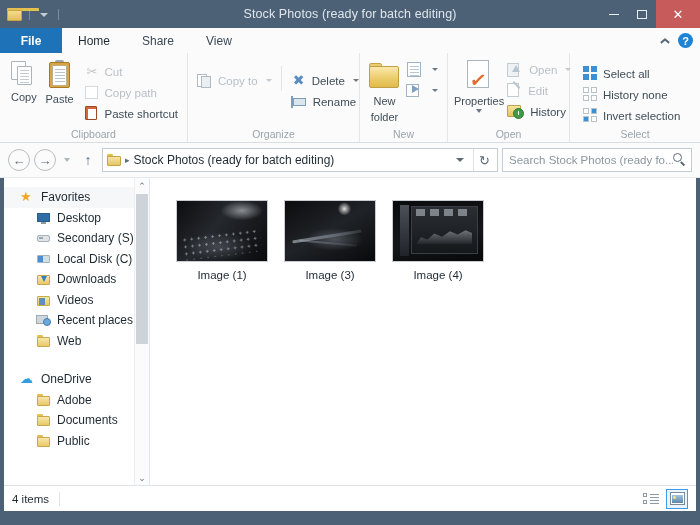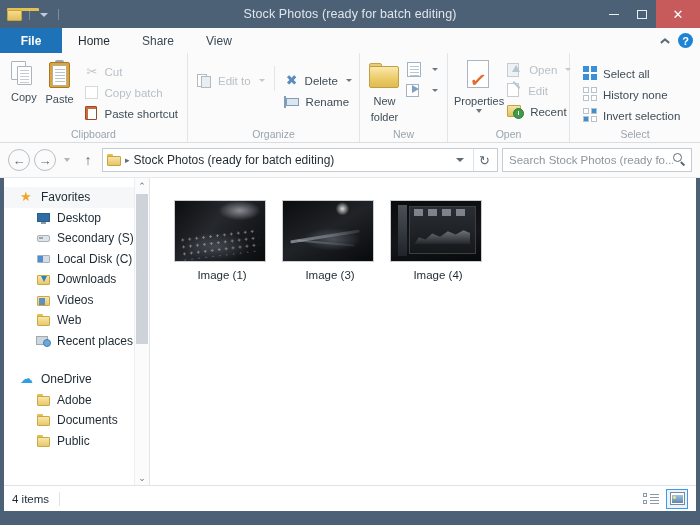--- a/index.html
+++ b/index.html
@@ -316,21 +316,21 @@
     position:absolute; right:0; top:0; width: 15px; height: 100%;
     background: #fbfbfb; border-left:1px solid #eceff1;
   }
   .ns-btn { height: 15px; display:flex;align-items:center;justify-content:center;font-size:9px;color:#6b757e;}
   .ns-thumb { position:absolute; left:1px; right:1px; top:16px; height: 150px; background: #cdd3d8; }
 
   .content {
     flex: 1; background:#fff; position: relative; overflow: hidden;
   }
   .tiles { display:flex; padding: 22px 0 0 24px; gap: 12px; flex-wrap: wrap; }
-  .tile { width: 96px; display:flex; flex-direction:column; }
+  .tile { width: 96px; display:flex; flex-direction:column; align-items:center; }
   .thumb {
     width: 92px; height: 62px; border: 1px solid #c9ccd0; background:#111;
     position: relative; overflow:hidden;
   }
   .tile-label {
     margin-top: 7px; font-size: 11.5px; color:#1e2a33; text-align:center; white-space:nowrap;
   }
 
   
   .ph1 { background:
@@ -463,42 +463,42 @@
         </div>
         <div class="small-col" style="margin-left:4px">
           <div class="small-btn disabled">
             <div class="ico-sm ico-scissors disabled">✂</div>
             <span>Cut</span>
           </div>
           <div class="small-btn disabled">
             <div class="ico-sm">
                 <div class="ico-box disabled"></div>
               </div>
-            <span>Copy batch</span>
+            <span>Copy path</span>
           </div>
           <div class="small-btn">
             <div class="ico-sm">
                 <div class="ico-pasteshort"></div>
               </div>
             <span>Paste shortcut</span>
           </div>
         </div>
       </div>
       <div class="rgroup-label">Clipboard</div>
     </div>
 
     <div class="rgroup" style="width:172px">
       <div class="rgroup-body" style="padding-top:13px">
         <div class="small-col" style="padding-right:6px;border-right:1px solid #e3e6e9">
           <div class="small-btn disabled">
             <div class="ico-copyto">
                 <div class="p1"></div>
                 <div class="p2"></div>
               </div>
-            <span>Edit to</span>
+            <span>Copy to</span>
             <i class="caret disabled"></i>
           </div>
         </div>
         <div class="small-col" style="padding-left:6px">
           <div class="small-btn">
             <div class="ico-delete">✖</div>
             <span>Delete</span>
             <i class="caret"></i>
           </div>
           <div class="small-btn">
@@ -566,21 +566,21 @@
                 <div class="pg"></div>
                 <div class="pen"></div>
               </div>
             <span>Edit</span>
           </div>
           <div class="small-btn">
             <div class="ico-history">
                 <div class="fold"></div>
                 <div class="clk"></div>
               </div>
-            <span>Recent</span>
+            <span>History</span>
           </div>
         </div>
       </div>
       <div class="rgroup-label">Open</div>
     </div>
 
     <div class="rgroup" style="flex:1;border-right:none">
       <div class="rgroup-body" style="padding-top:10px;padding-left:10px">
         <div class="small-col" style="padding-top:0">
           <div class="small-btn">
@@ -692,32 +692,32 @@
             <span>Downloads</span>
           </div>
           <div class="nav-row child">
             <span class="ni ni-vid">
                 <i class="b"></i>
                 <i class="f"></i>
               </span>
             <span>Videos</span>
           </div>
           <div class="nav-row child">
+            <span class="ni ni-recent">
+                <i class="m"></i>
+                <i class="c"></i>
+              </span>
+            <span>Recent places</span>
+          </div>
+          <div class="nav-row child">
             <span class="ni ni-folder">
                 <i class="t"></i>
                 <i class="b"></i>
               </span>
             <span>Web</span>
-          </div>
-          <div class="nav-row child">
-            <span class="ni ni-recent">
-                <i class="m"></i>
-                <i class="c"></i>
-              </span>
-            <span>Recent places</span>
           </div>
         </div>
 
         <div class="nav-section" style="margin-top:18px">
           <div class="nav-row head">
             <span class="ni ni-cloud">☁</span>
             <span>OneDrive</span>
           </div>
           <div class="nav-row child">
             <span class="ni ni-folder">

